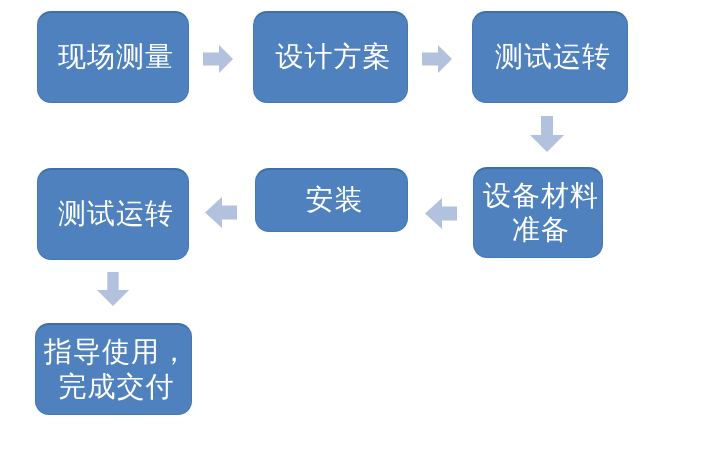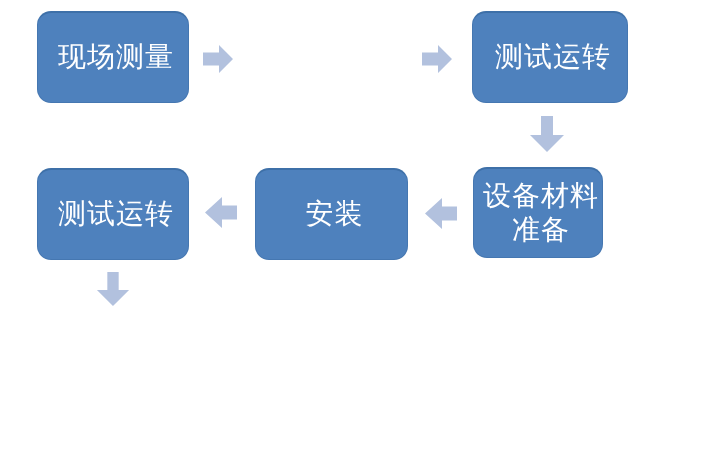--- a/index.html
+++ b/index.html
@@ -45,21 +45,21 @@
     display: block;
   }
   .arrow polygon {
     fill: var(--arrow-fill);
   }
   
   #node-0 { left: 37px;  top: 11px;  width: 152px; height: 92px; }
   #node-1 { left: 253px; top: 11px;  width: 155px; height: 92px; }
   #node-2 { left: 472px; top: 11px;  width: 156px; height: 92px; }
   #node-3 { left: 473px; top: 167px; width: 130px; height: 91px; }
-  #node-4 { left: 255px; top: 168px; width: 153px; height: 92px; }
+  #node-4 { left: 255px; top: 168px; width: 153px; height: 64px; }
   #node-5 { left: 37px;  top: 168px; width: 152px; height: 92px; align-items: center; }
   #node-6 { left: 35px;  top: 323px; width: 157px; height: 92px; }
   
   #arrow-0 { left: 203px; top: 45px;  width: 30px; height: 28px; }
   #arrow-1 { left: 422px; top: 45px;  width: 30px; height: 28px; }
   #arrow-2 { left: 530px; top: 116px; width: 34px; height: 36px; }
   #arrow-3 { left: 425px; top: 198px; width: 32px; height: 31px; }
   #arrow-4 { left: 205px; top: 197px; width: 32px; height: 31px; }
   #arrow-5 { left: 96px;  top: 272px; width: 34px; height: 34px; }
 </style>
@@ -69,20 +69,23 @@
 <div class="canvas">
 
   <div class="node" id="node-0">
     <span class="node-label">现场测量</span>
   </div>
 
   <svg class="arrow" id="arrow-0" viewBox="0 0 30 28">
     <polygon points="0,7.5 16,7.5 16,0 30,14 16,28 16,20.5 0,20.5"></polygon>
   </svg>
 
+  <div class="node" id="node-1">
+    <span class="node-label">设计方案</span>
+  </div>
 
   <svg class="arrow" id="arrow-1" viewBox="0 0 30 28">
     <polygon points="0,7.5 16,7.5 16,0 30,14 16,28 16,20.5 0,20.5"></polygon>
   </svg>
 
   <div class="node" id="node-2">
     <span class="node-label">测试运转</span>
   </div>
 
   <svg class="arrow" id="arrow-2" viewBox="0 0 34 36">
@@ -107,14 +110,18 @@
   </svg>
 
   <div class="node" id="node-5">
     <span class="node-label">测试运转</span>
   </div>
 
   <svg class="arrow" id="arrow-5" viewBox="0 0 34 36">
     <polygon points="11,0 23,0 23,19 34,19 17,36 0,19 11,19"></polygon>
   </svg>
 
+  <div class="node" id="node-6">
+    <span class="node-label">指导使用，
+完成交付</span>
+  </div>
 
 </div>
 
 </body></html>

